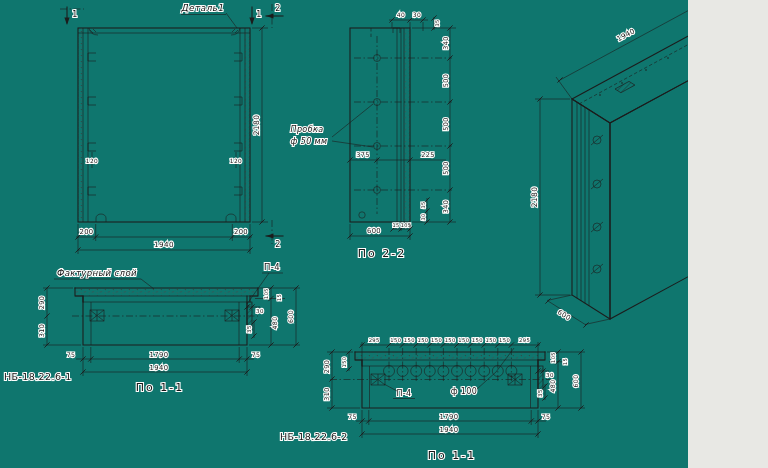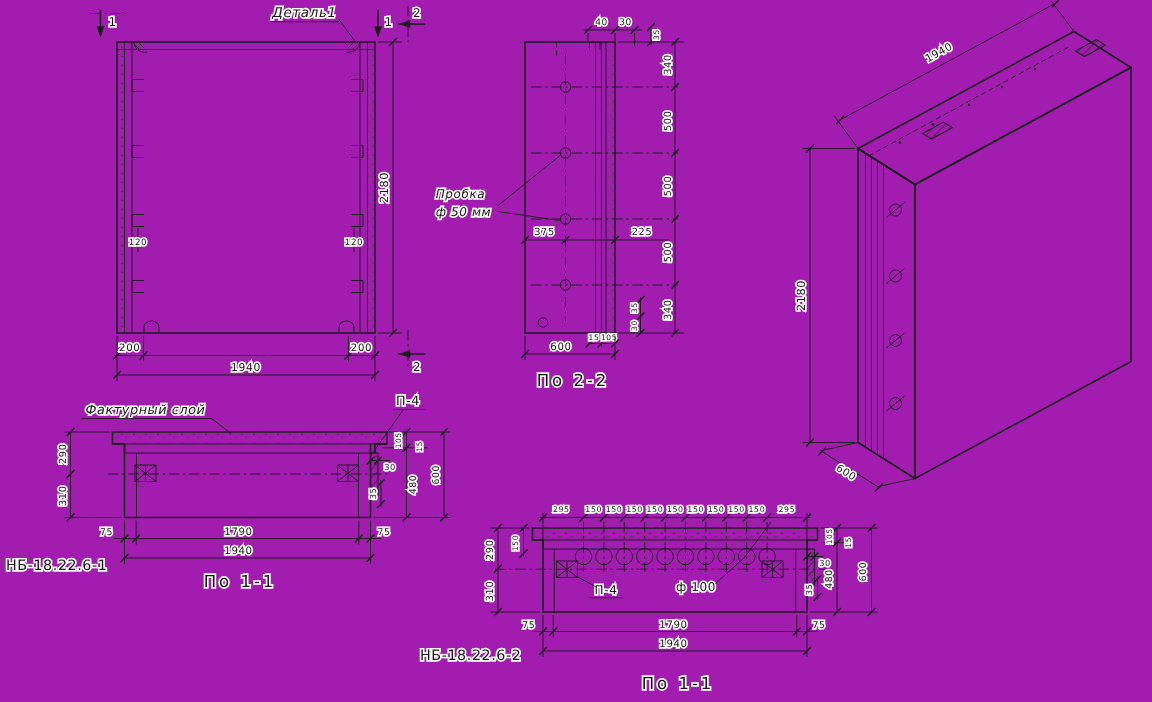--- a/index.html
+++ b/index.html
@@ -1,16 +1,16 @@
 <!DOCTYPE html>
 <html><head>
 <meta charset="utf-8">
 <style>
   html,body{margin:0;padding:0;background:#e8e8e4}
-  #page{width:768px;height:468px;background:#a21caf;position:relative;overflow:hidden}
+  #page{width:688px;height:468px;background:#0f766e;position:relative;overflow:hidden}
   svg{display:block}
   .ln{stroke:#1c1c1c;stroke-width:1.05;fill:none;stroke-linecap:square}
   .lt{stroke:#1c1c1c;stroke-width:.6;fill:none}
   .dd{stroke-dasharray:7 2.5 1.5 2.5}
   .ds{stroke-dasharray:3.5 2.2}
   .fh{fill:url(#hat);stroke:#1c1c1c;stroke-width:.7}
   .fs{fill:url(#spk);stroke:none}
   .fx{fill:#1c1c1c;stroke:none}
   text{font-family:"DejaVu Sans",sans-serif;fill:#161616;text-anchor:middle;
        paint-order:stroke;stroke:#fdfdfc;stroke-width:2.2px;letter-spacing:.4px}

